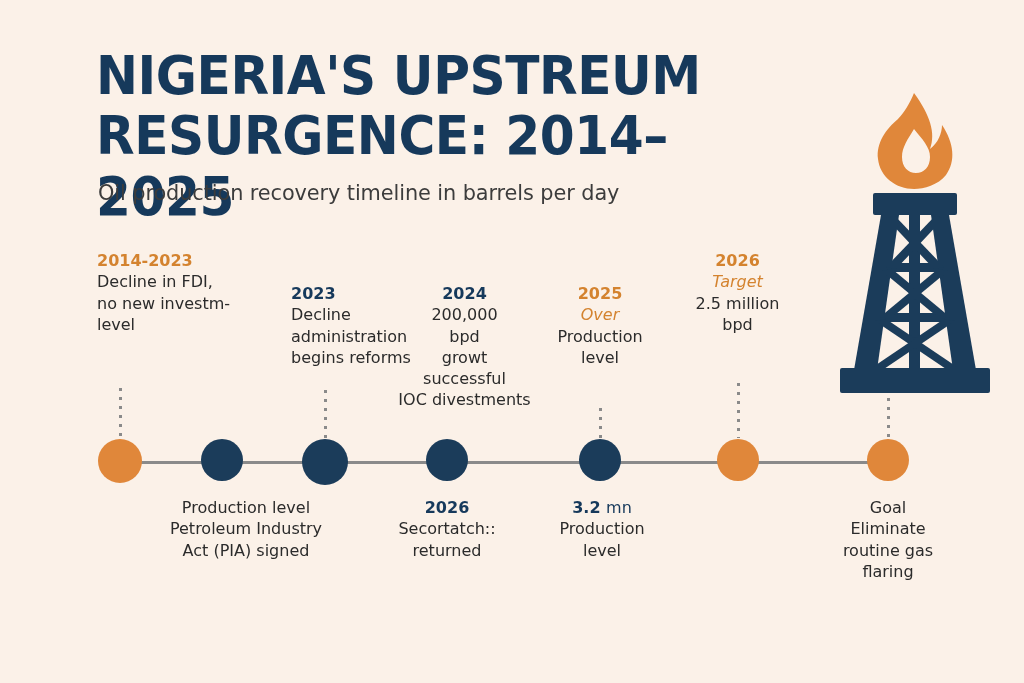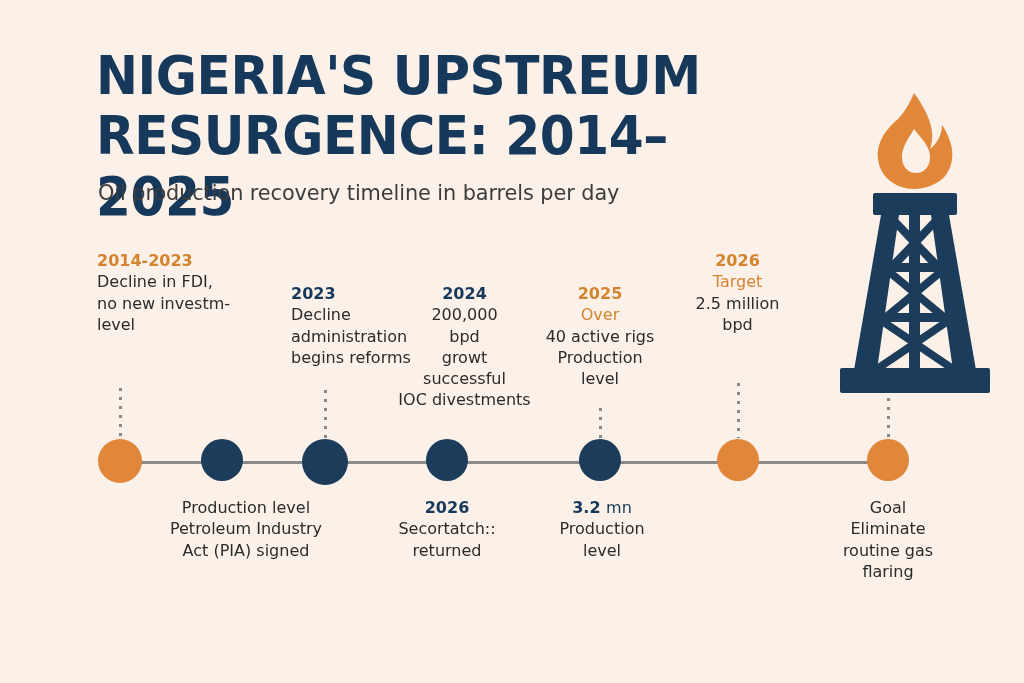--- a/index.html
+++ b/index.html
@@ -79,21 +79,21 @@
     color: #2B2B2B;
     font-size: 16px;
     line-height: 1.33;
   }
   .label .year {
     font-weight: bold;
     display: block;
   }
   .label .year.orange { color: #D4832F; }
   .label .year.navy   { color: #16395B; }
-  .label .sub.orange  { color: #D4832F; display: block; }
+  .label .sub.orange  { color: #D4832F; display: block; font-style: italic; }
   .label .body { display: block; }
   .label .thin { font-weight: normal; }
 
   .al { text-align: left; }
   .ac { text-align: center; }
 </style>
 </head>
 <body>
 
 <div id="canvas">
@@ -170,21 +170,20 @@
     <span class="body">200,000</span>
     <span class="body">bpd</span>
     <span class="body">growt</span>
     <span class="body">successful</span>
     <span class="body">IOC divestments</span>
   </div>
 
   <div class="label ac" style="left:524px; top:283px; width:152px;">
     <span class="year orange">2025</span>
     <span class="sub orange">Over</span>
-    <span class="body">40 active rigs</span>
     <span class="body">Production</span>
     <span class="body">level</span>
   </div>
 
   <div class="label ac" style="left:671px; top:250px; width:133px;">
     <span class="year orange">2026</span>
     <span class="sub orange">Target</span>
     <span class="body">2.5 million</span>
     <span class="body">bpd</span>
   </div>

